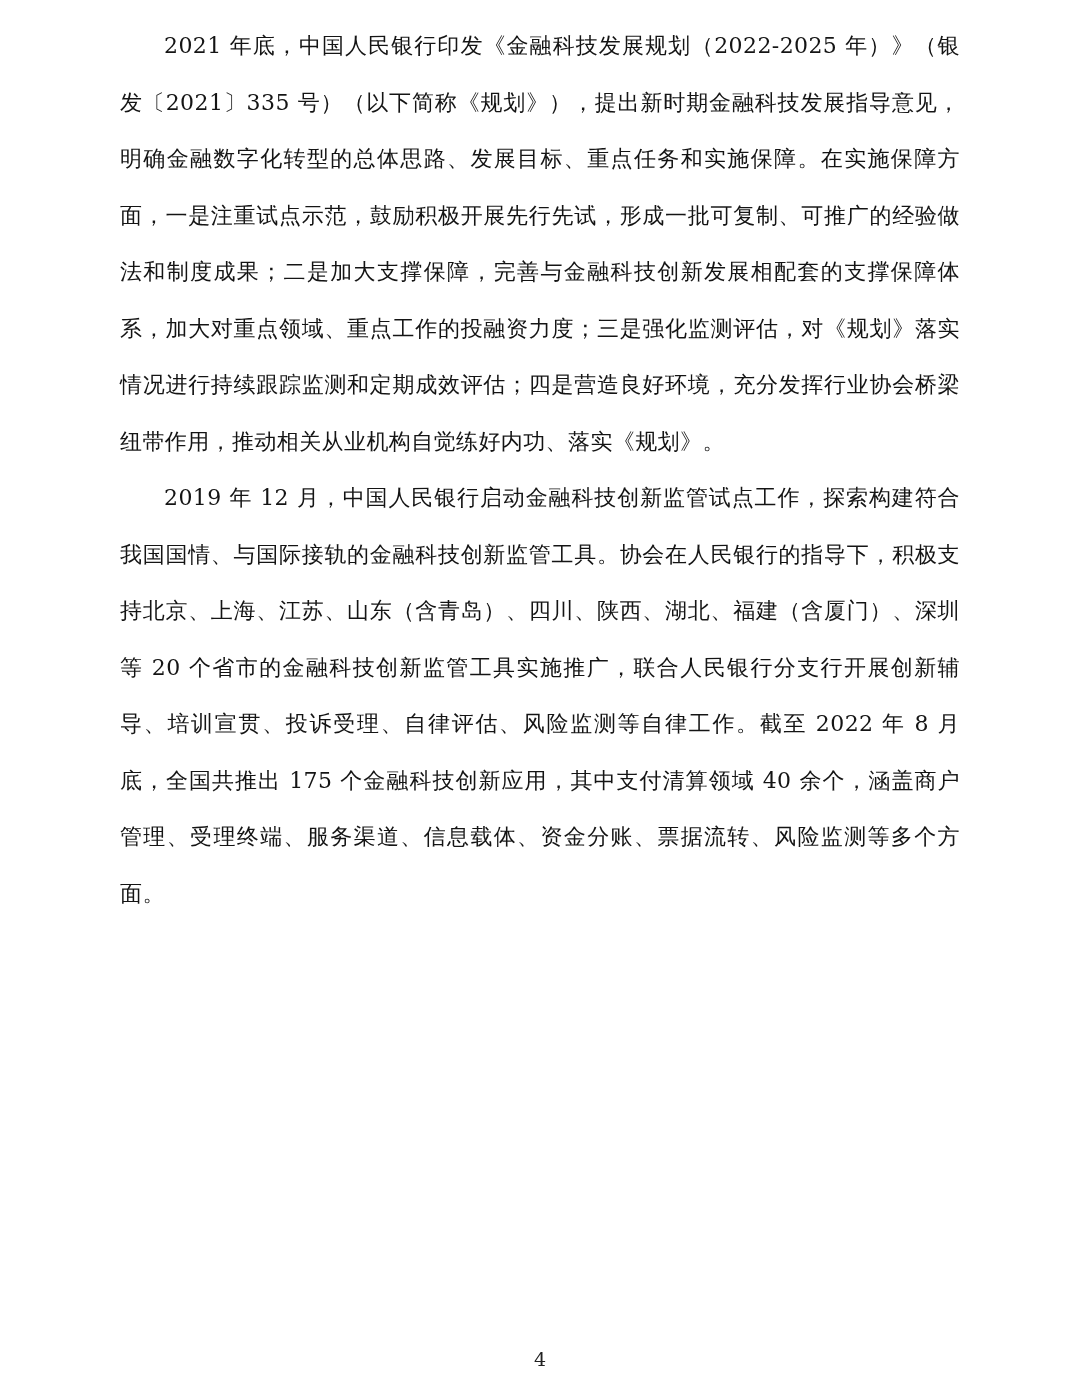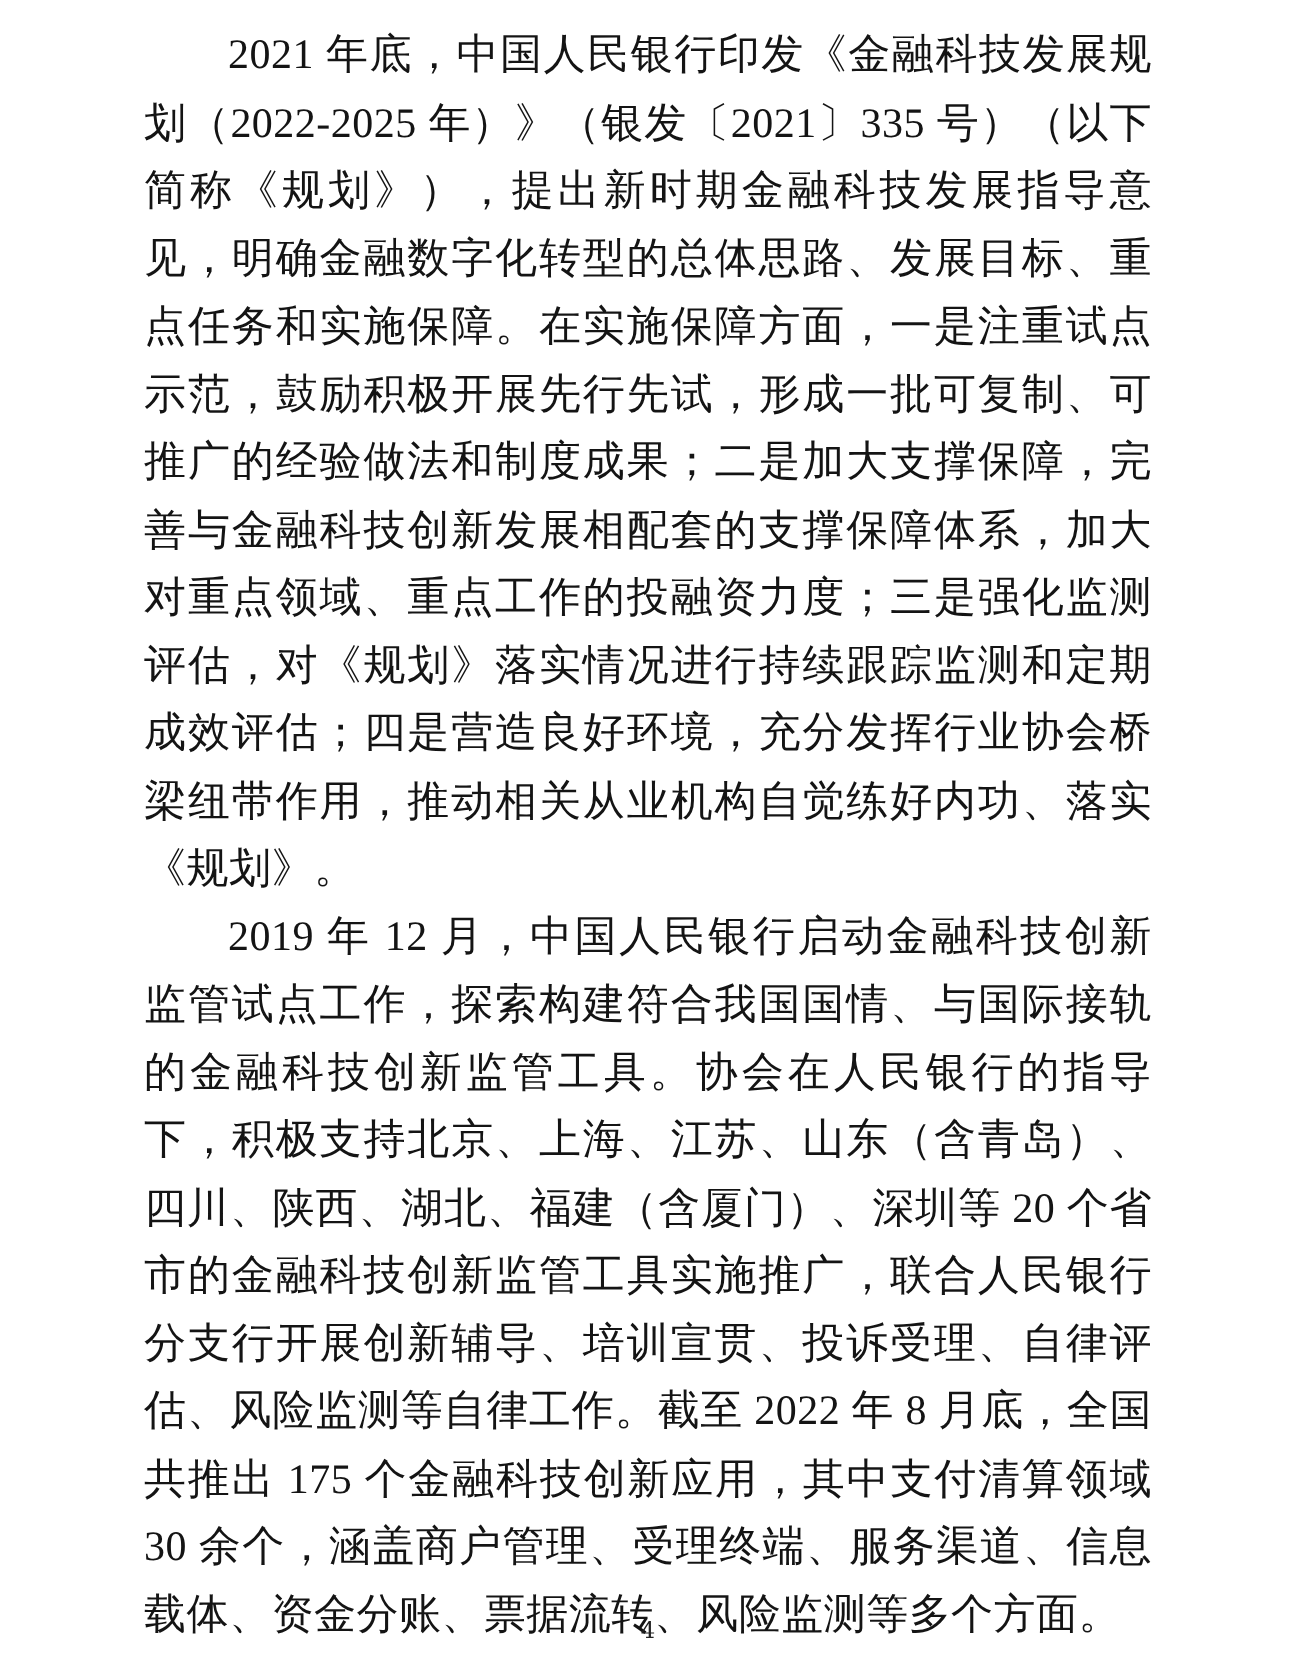--- a/index.html
+++ b/index.html
@@ -18,27 +18,26 @@
   .page {
     position: absolute;
     top: 0;
     left: 0;
     width: 1080px;
     height: 1398px;
     box-sizing: border-box;
     padding: 18px 120px 0 120px;
   }
   .body-text {
-    font-size: 35px;
+    font-size: 22px;
     line-height: 56.5px;
     text-align: justify;
     text-justify: inter-ideograph;
     letter-spacing: 0.4px;
     color: #141414;
-    font-family: Liberation Serif, serif;
   }
   .para {
     margin: 0 0 0 0;
     text-indent: 2em;
     text-align: justify;
     text-justify: inter-ideograph;
   }
   .para + .para {
     margin-top: 0px;
   }
@@ -52,16 +51,16 @@
     color: #222;
     font-family: "DejaVu Serif", "Liberation Serif", serif;
   }
 </style>
 </head>
 <body>
 
 <div class="page">
   <div class="body-text">
     <p class="para">2021 年底，中国人民银行印发《金融科技发展规划（2022-2025 年）》（银发〔2021〕335 号）（以下简称《规划》），提出新时期金融科技发展指导意见，明确金融数字化转型的总体思路、发展目标、重点任务和实施保障。在实施保障方面，一是注重试点示范，鼓励积极开展先行先试，形成一批可复制、可推广的经验做法和制度成果；二是加大支撑保障，完善与金融科技创新发展相配套的支撑保障体系，加大对重点领域、重点工作的投融资力度；三是强化监测评估，对《规划》落实情况进行持续跟踪监测和定期成效评估；四是营造良好环境，充分发挥行业协会桥梁纽带作用，推动相关从业机构自觉练好内功、落实《规划》。</p>
-    <p class="para">2019 年 12 月，中国人民银行启动金融科技创新监管试点工作，探索构建符合我国国情、与国际接轨的金融科技创新监管工具。协会在人民银行的指导下，积极支持北京、上海、江苏、山东（含青岛）、四川、陕西、湖北、福建（含厦门）、深圳等 20 个省市的金融科技创新监管工具实施推广，联合人民银行分支行开展创新辅导、培训宣贯、投诉受理、自律评估、风险监测等自律工作。截至 2022 年 8 月底，全国共推出 175 个金融科技创新应用，其中支付清算领域 30 余个，涵盖商户管理、受理终端、服务渠道、信息载体、资金分账、票据流转、风险监测等多个方面。</p>
+    <p class="para">2019 年 12 月，中国人民银行启动金融科技创新监管试点工作，探索构建符合我国国情、与国际接轨的金融科技创新监管工具。协会在人民银行的指导下，积极支持北京、上海、江苏、山东（含青岛）、四川、陕西、湖北、福建（含厦门）、深圳等 20 个省市的金融科技创新监管工具实施推广，联合人民银行分支行开展创新辅导、培训宣贯、投诉受理、自律评估、风险监测等自律工作。截至 2022 年 8 月底，全国共推出 175 个金融科技创新应用，其中支付清算领域 40 余个，涵盖商户管理、受理终端、服务渠道、信息载体、资金分账、票据流转、风险监测等多个方面。</p>
   </div>
   <div class="page-number">4</div>
 </div>
 
 </body></html>

